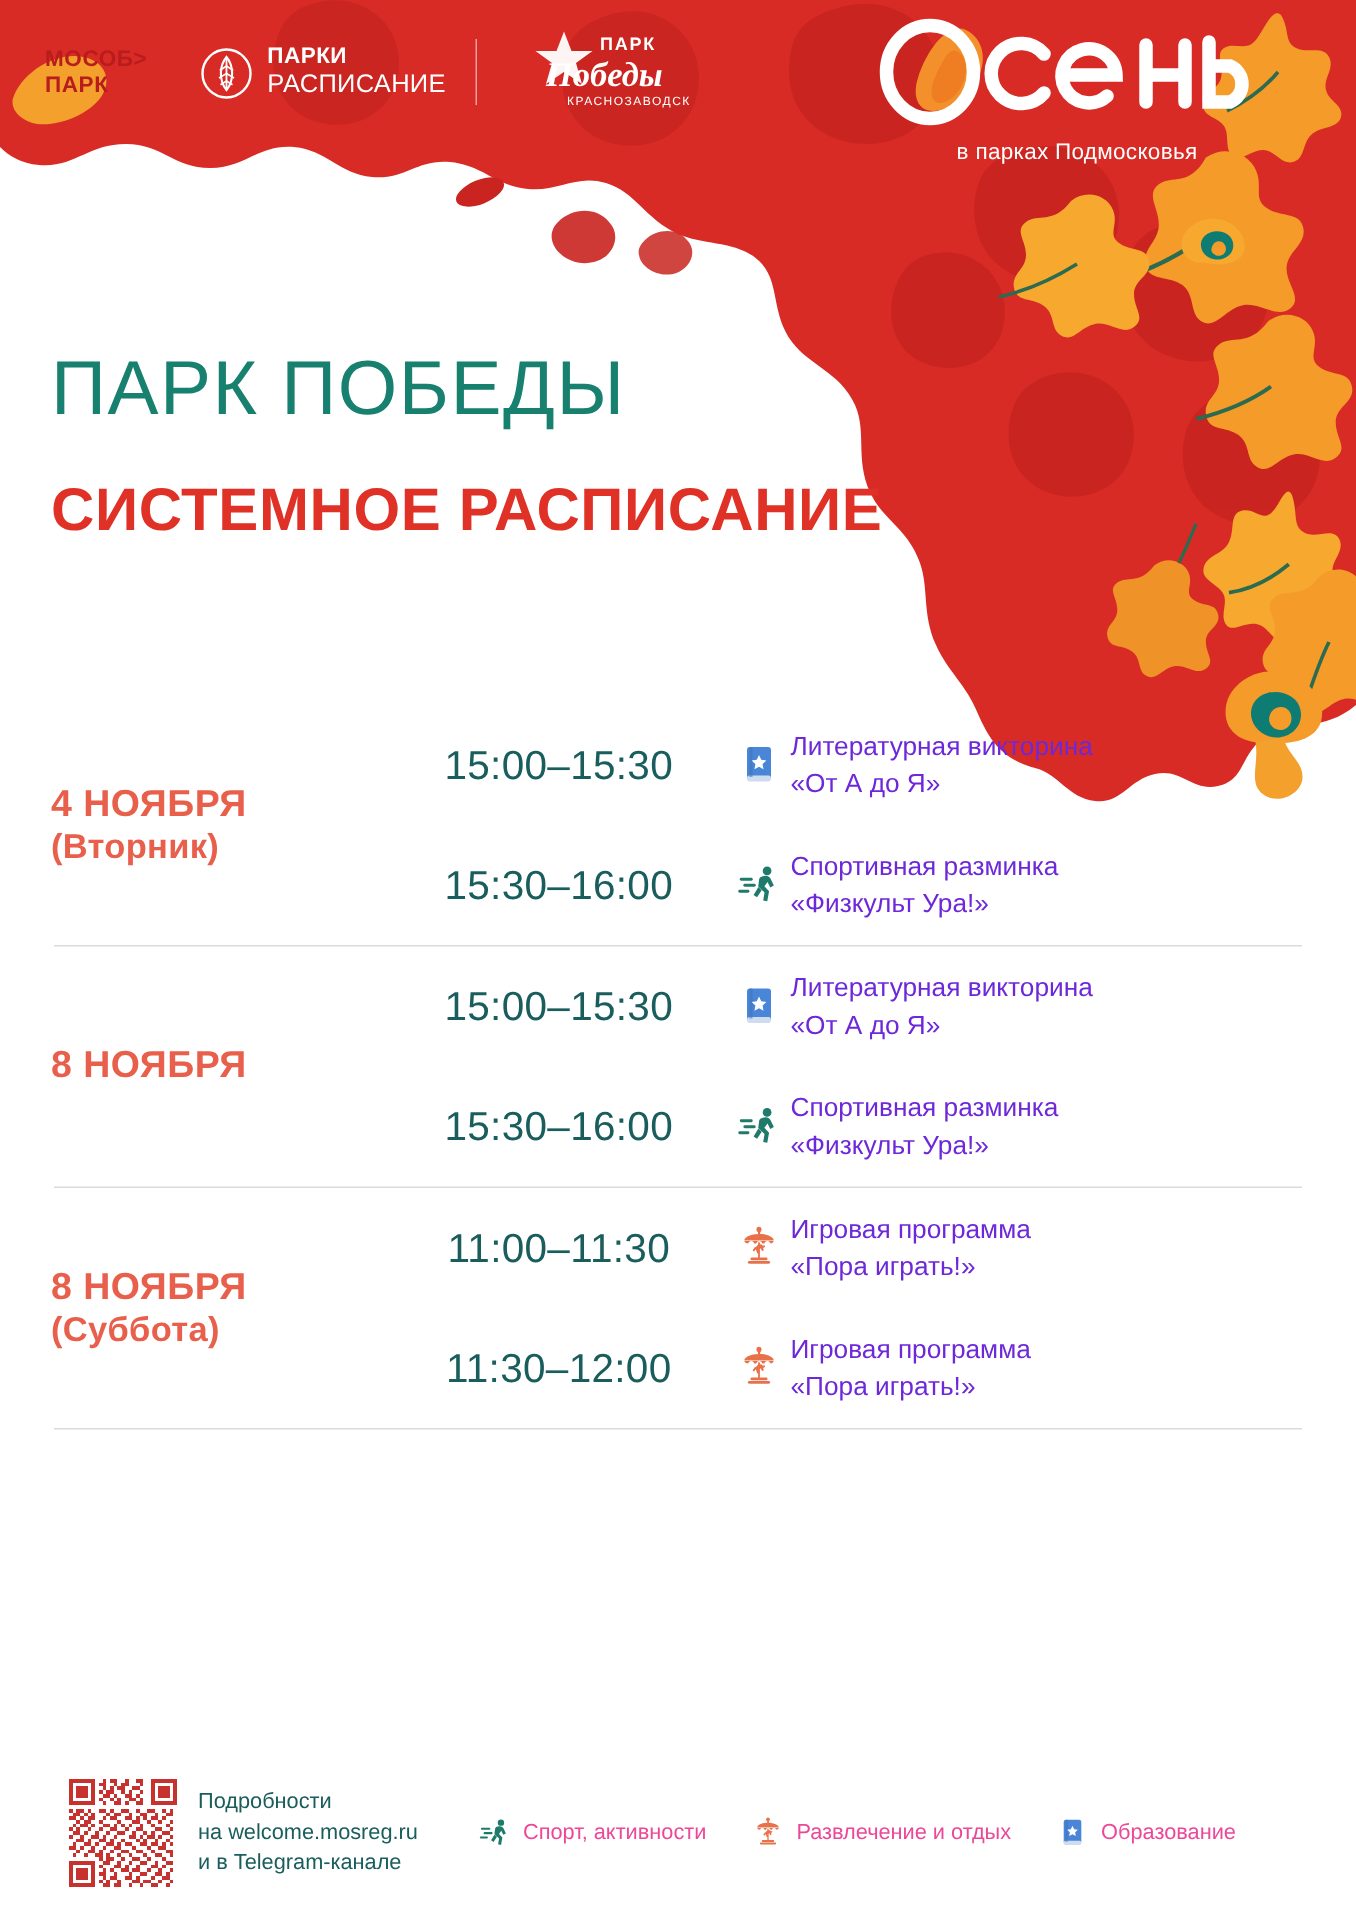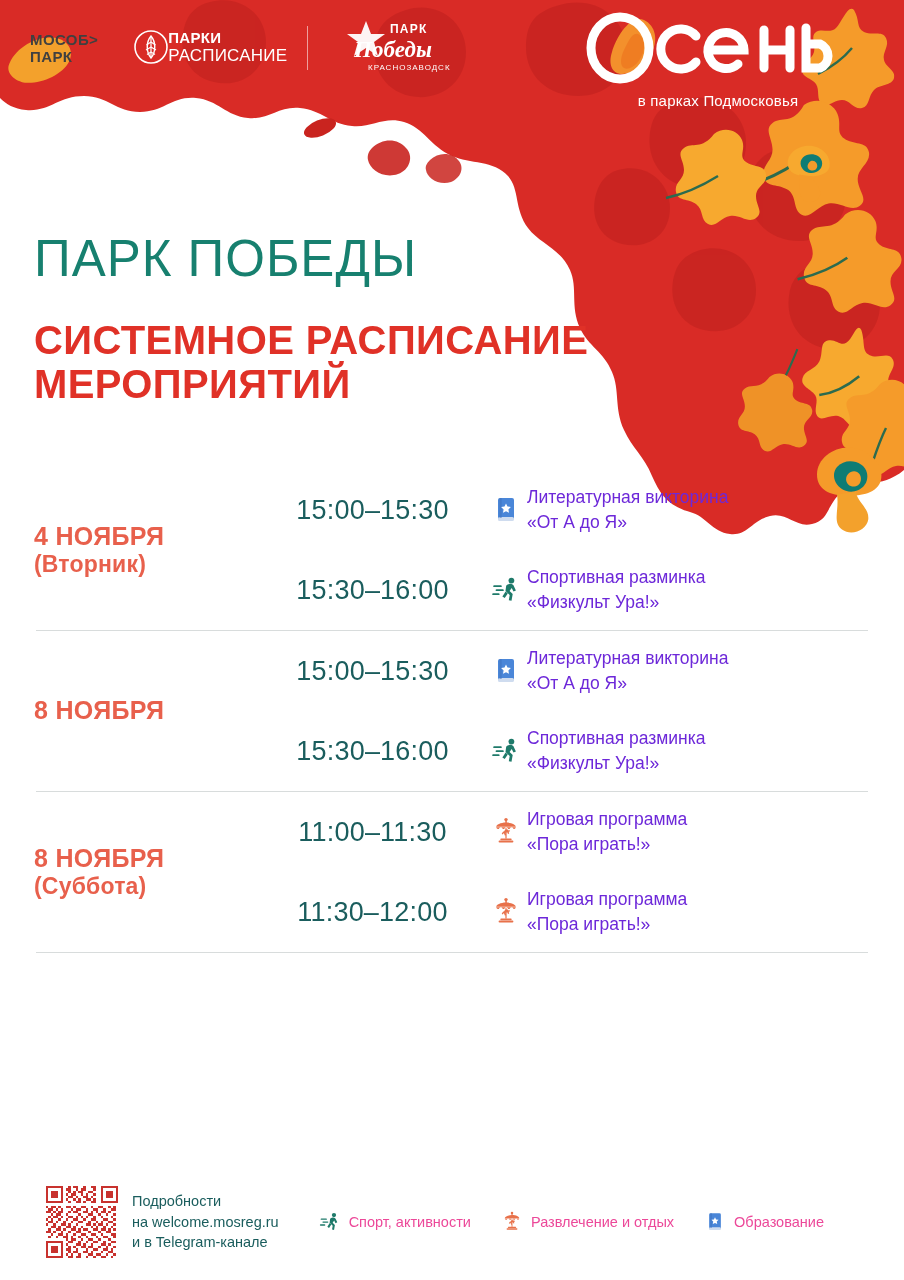--- a/index.html
+++ b/index.html
@@ -21,28 +21,28 @@
   .decor-layer svg { display:block; }
 
   .header-bar {
     position:absolute; top:0; left:0; width:904px; height:96px;
     display:flex; align-items:center; z-index:5;
   }
 
   .logo-group { display:flex; align-items:center; gap:0; padding-left:30px; }
 
   .logo-mosobl {
-    color:#404040; font-weight:bold; font-size:15px; line-height:1.15;
+    color:#b91c1c; font-weight:bold; font-size:15px; line-height:1.15;
     letter-spacing:.4px;
   }
   .logo-sep {
     width:1px; height:44px; background:rgba(255,255,255,.55);
     margin:0 20px;
   }
-  .logo-parki { display:flex; align-items:flex-start; margin-left:36px; }
+  .logo-parki { display:flex; align-items:flex-end; gap:10px; margin-left:36px; }
   .leaf-badge { width:34px; height:34px; flex:0 0 34px; }
   .logo-parki-text {
     color:#fff; font-size:15px; font-weight:bold; line-height:1.1;
     letter-spacing:.3px;
   }
   .logo-parki-text .l2 { font-size:17px; font-weight:normal; letter-spacing:.2px;}
   .logo-pobedy { margin-left:18px; display:flex; flex-direction:column; align-items:center; }
   .logo-pobedy svg { display:block; }
 
   .osen-logo {
@@ -290,21 +290,20 @@
         </svg>
       </span>
       <span class="osen-sub">в парках Подмосковья</span>
     </div>
   </div>
 
   <div class="titles">
     <div class="park-name">ПАРК ПОБЕДЫ</div>
     <div class="sched-title">
       <span>СИСТЕМНОЕ РАСПИСАНИЕ</span>
-      <span class="l2">МЕРОПРИЯТИЙ</span>
     </div>
   </div>
 
   <div class="schedule" id="schedule-root">
       <div class="day-block">
         <div class="day-col">
           <div class="day-date">4 НОЯБРЯ</div>
           <div class="day-weekday">(Вторник)</div>
         </div>
         <div class="events-col">

